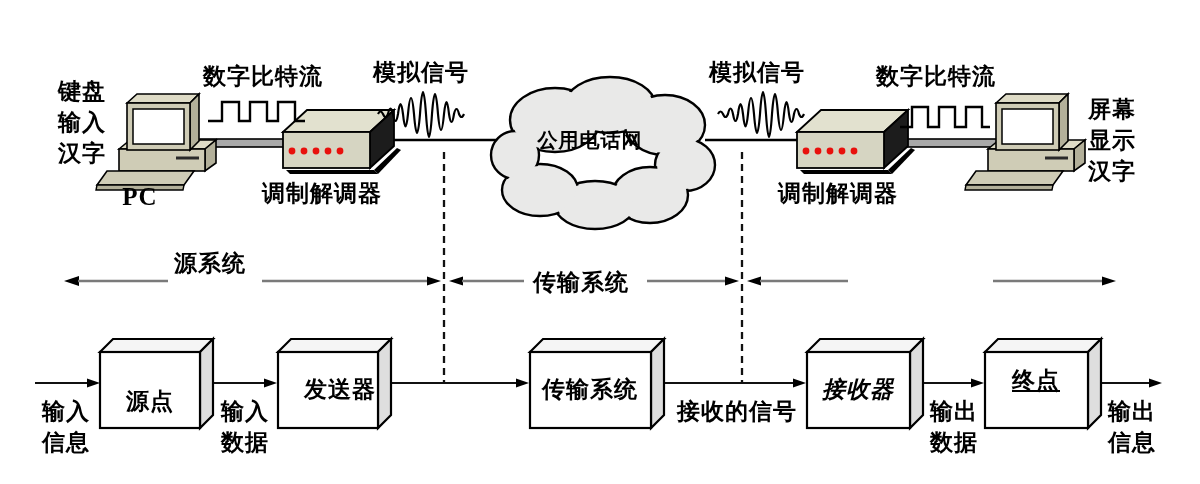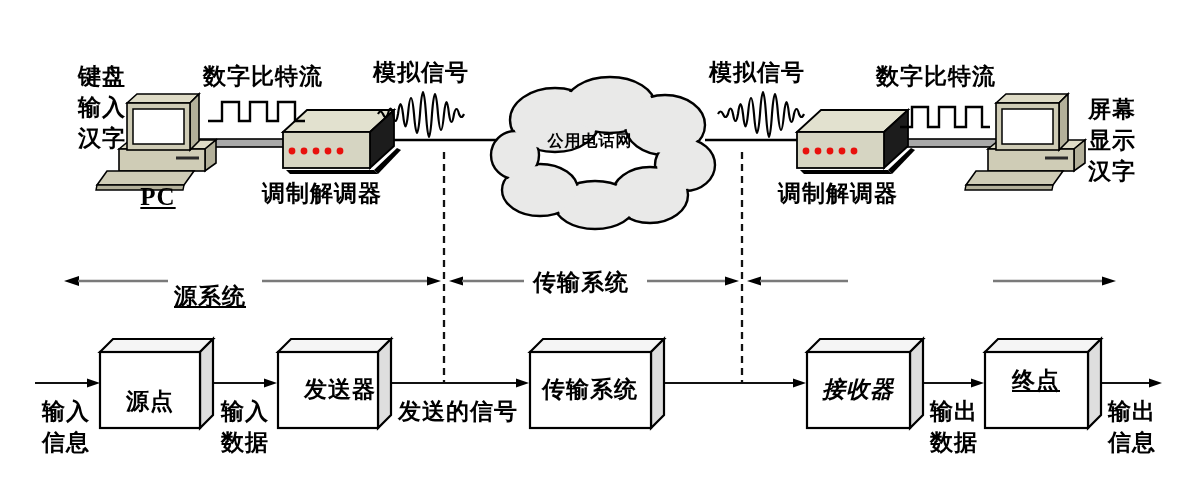--- a/index.html
+++ b/index.html
@@ -9,21 +9,21 @@
   }
   #art{position:absolute;left:0;top:0;}
   .lbl{
     position:absolute;transform:translateX(-50%);
     color:#000;font-weight:bold;text-align:center;
     white-space:pre-line;line-height:31px;font-size:23px;
     letter-spacing:1px;
   }
   .lbl.single{line-height:25px;}
   .pcfont{font-size:25px;letter-spacing:1px;line-height:25px;}
-  .cloudfont{font-size:16px;line-height:26px;}
+  .cloudfont{font-size:20px;line-height:26px;}
   .boxlbl{font-size:23px;line-height:27px;}
 </style>
 </head>
 <body>
 
 <div id="stage">
 
 <svg id="art" width="1200" height="484" viewBox="0 0 1200 484">
   <defs>
 
@@ -151,47 +151,47 @@
     <polygon points="807,352 820,339 923,339 910,352" fill="#f5f5f5"></polygon>
     <polygon points="910,352 923,339 923,415 910,428" fill="#dedede"></polygon>
     <rect x="807" y="352" width="103" height="76" fill="#ffffff"></rect>
 
     <polygon points="985,352 998,339 1101,339 1088,352" fill="#f5f5f5"></polygon>
     <polygon points="1088,352 1101,339 1101,415 1088,428" fill="#dedede"></polygon>
     <rect x="985" y="352" width="103" height="76" fill="#ffffff"></rect>
   </g>
 </svg>
 
-<div class="lbl" style="left:82px;top:61px;margin-left:20px;">键盘
+<div class="lbl" style="left:82px;top:76px;">键盘
 输入
 汉字</div>
-<div class="lbl pcfont" style="left:158px;top:184px;text-decoration:underline;">PC</div>
+<div class="lbl pcfont" style="left:140px;top:184px;">PC</div>
 <div class="lbl single" style="left:263px;top:64px;">数字比特流</div>
 <div class="lbl single" style="left:322px;top:181px;">调制解调器</div>
 <div class="lbl single" style="left:421px;top:60px;">模拟信号</div>
 <div class="lbl single cloudfont" style="left:590px;top:128px;">公用电话网</div>
 <div class="lbl single" style="left:757px;top:60px;">模拟信号</div>
 <div class="lbl single" style="left:838px;top:181px;">调制解调器</div>
 <div class="lbl single" style="left:936px;top:64px;">数字比特流</div>
 <div class="lbl" style="left:1112px;top:62px;margin-top:32px;">屏幕
 显示
 汉字</div>
 
-<div class="lbl single" style="left:210px;top:284px;text-decoration:underline;">源系统</div>
+<div class="lbl single" style="left:210px;top:251px;">源系统</div>
 <div class="lbl single" style="left:581px;top:270px;">传输系统</div>
 
 <div class="lbl single boxlbl" style="left:150px;top:377px;margin-top:12px;">源点</div>
 <div class="lbl single boxlbl" style="left:328px;top:377px;margin-left:12px;">发送器</div>
 <div class="lbl single boxlbl" style="left:590px;top:377px;">传输系统</div>
 <div class="lbl single boxlbl" style="left:858px;top:377px;font-style:italic;">接收器</div>
 <div class="lbl single boxlbl" style="left:1036px;top:368px;text-decoration:underline;">终点</div>
 
 <div class="lbl" style="left:66px;top:396px;">输入
 信息</div>
 <div class="lbl" style="left:245px;top:396px;">输入
 数据</div>
-<div class="lbl single" style="left:458px;top:399px;">发送的信号</div>
+<div class="lbl single" style="left:737px;top:399px;">接收的信号</div>
 <div class="lbl" style="left:954px;top:396px;">输出
 数据</div>
 <div class="lbl" style="left:1132px;top:396px;">输出
 信息</div>
 
 </div>
 
 </body></html>

